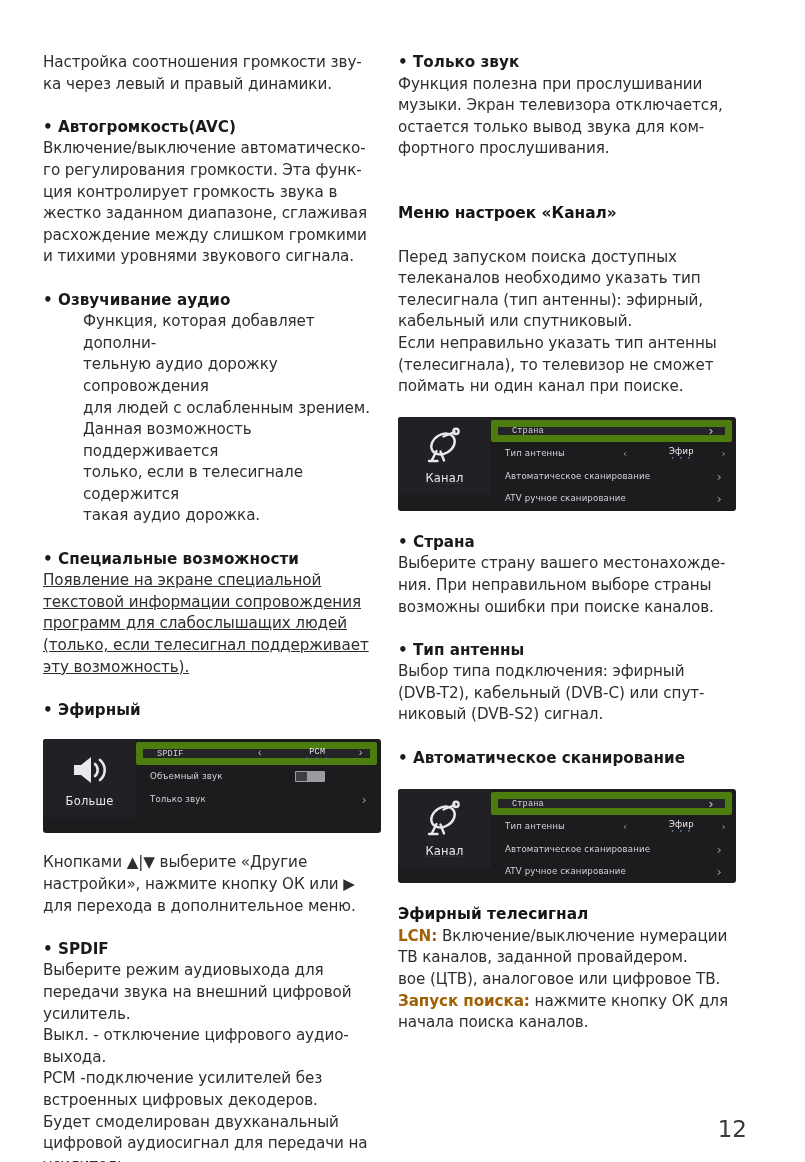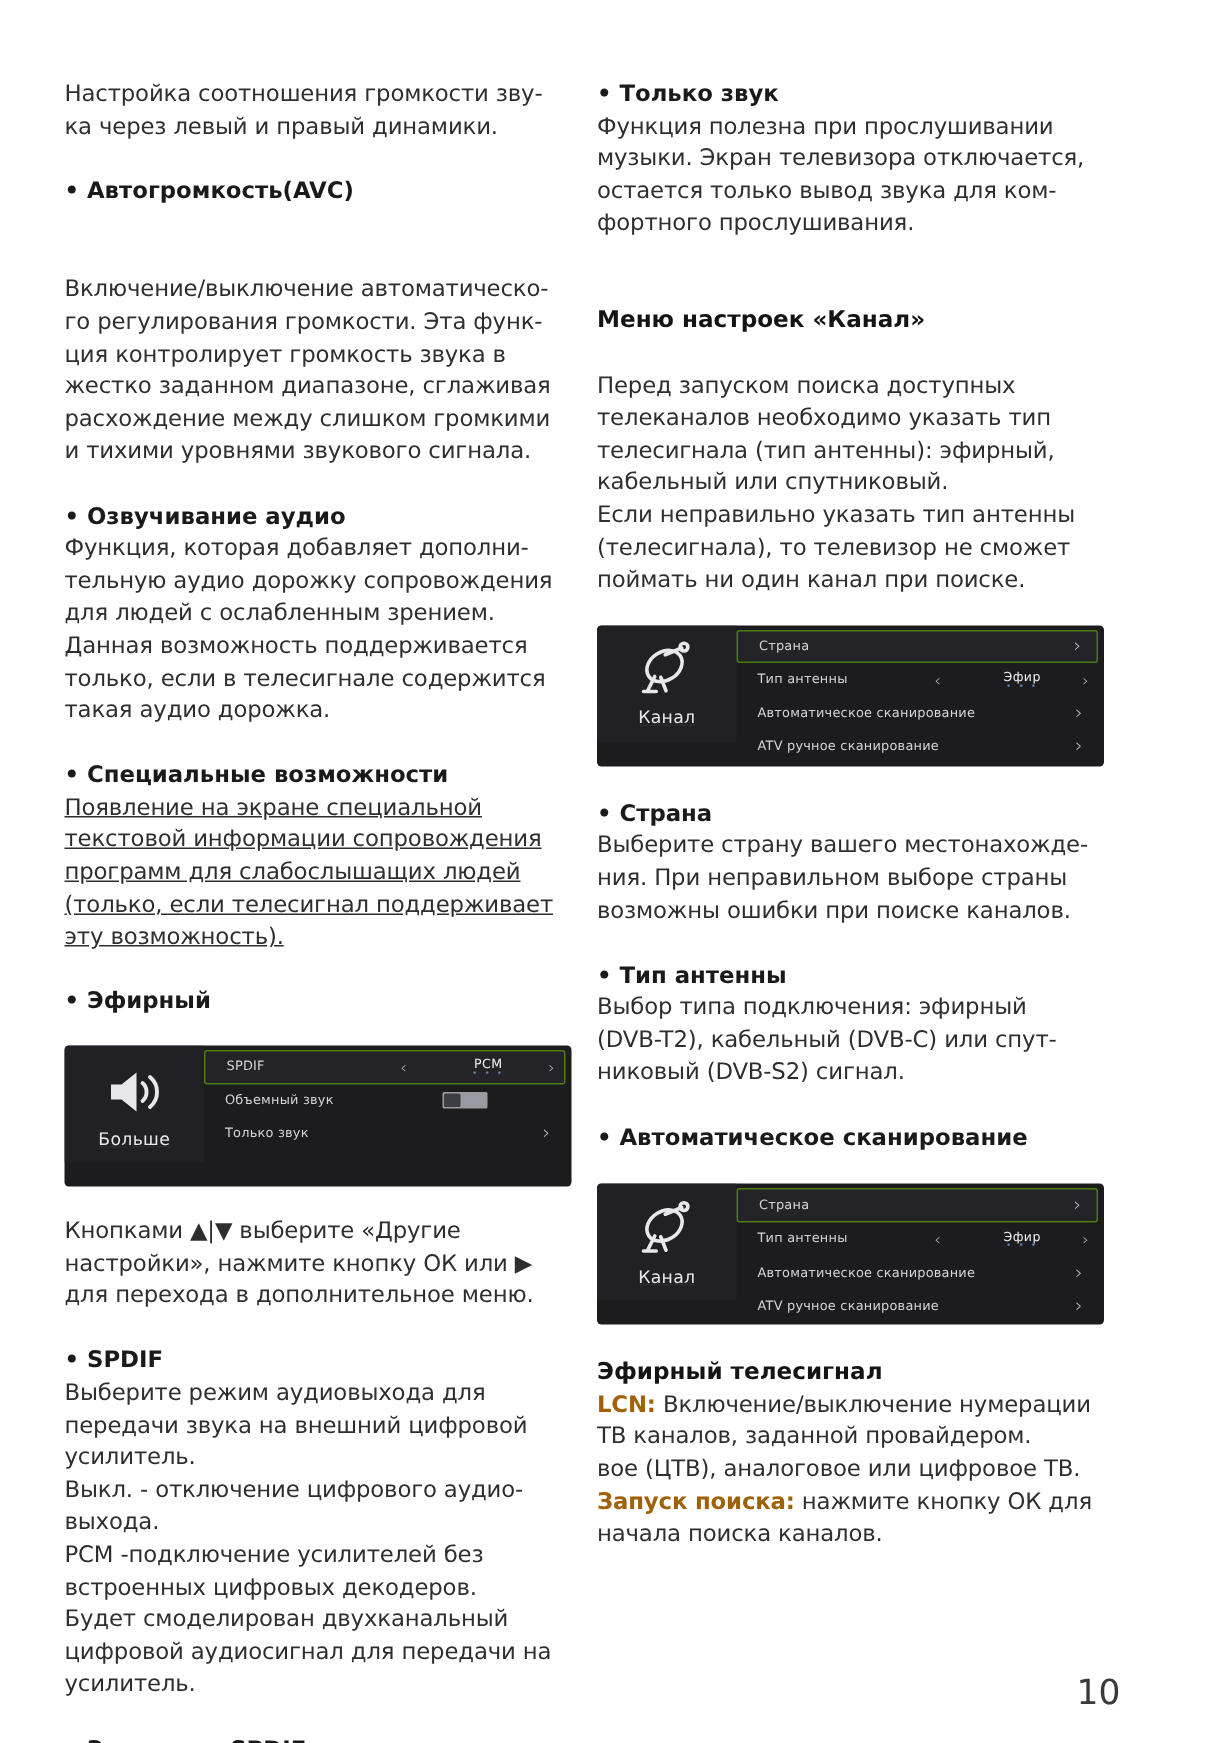--- a/index.html
+++ b/index.html
@@ -98,23 +98,24 @@
     position: relative;
     height: 22.5px;
     display: flex;
     align-items: center;
     padding: 0 6px 0 14px;
     color: #d3d3d8;
     font-size: 8.6px;
     letter-spacing: 0.15px;
   }
   .osd-row.is-selected {
-    border: 1px solid #4d7c0f;
+    border: 7px solid #4d7c0f;
     border-radius: 2px;
     background: #232328;
+    font-family: Liberation Mono, monospace;
   }
   .osd-row-label {
     flex: 0 0 auto;
     white-space: nowrap;
   }
   .osd-row-spacer { flex: 1 1 auto; }
   .osd-arrow {
     color: #b9b9c0;
     font-size: 11px;
     line-height: 1;
@@ -225,30 +226,30 @@
 
 <div class="page">
 
   <div class="col col-left">
 
     <p class="body" style="white-space: pre-line;">Настройка соотношения громкости зву-
 ка через левый и правый динамики.</p>
 
     <div class="spacer-lg"></div>
     <p class="bullet-hd">• Автогромкость(AVC)</p>
-    <p class="body" style="white-space: pre-line; margin-top: 44px;">Включение/выключение автоматическо-
+    <p class="body" style="white-space: pre-line;">Включение/выключение автоматическо-
 го регулирования громкости. Эта функ-
 ция контролирует громкость звука в
 жестко заданном диапазоне, сглаживая
 расхождение между слишком громкими
 и тихими уровнями звукового сигнала.</p>
 
     <div class="spacer-lg"></div>
     <p class="bullet-hd">• Озвучивание аудио</p>
-    <p class="body" style="white-space: pre-line;">Функция, которая добавляет дополни-
+    <p class="body" style="white-space: pre-line; margin-left: 40px;">Функция, которая добавляет дополни-
 тельную аудио дорожку сопровождения
 для людей с ослабленным зрением.
 Данная возможность поддерживается
 только, если в телесигнале содержится
 такая аудио дорожка.</p>
 
     <div class="spacer-lg"></div>
     <p class="bullet-hd">• Специальные возможности</p>
     <p class="body" style="white-space: pre-line; text-decoration: underline;">Появление на экране специальной
 текстовой информации сопровождения
@@ -465,15 +466,15 @@
     <div>
       <p class="body"><span class="hd">LCN:</span><span> Включение/выключение нумерации</span></p>
       <p class="body"><span class="hd"></span><span>ТВ каналов, заданной провайдером.</span></p>
       <p class="body"><span class="hd"></span><span>вое (ЦТВ), аналоговое или цифровое ТВ.</span></p>
       <p class="body"><span class="hd">Запуск поиска:</span><span> нажмите кнопку ОК для</span></p>
       <p class="body"><span class="hd"></span><span>начала поиска каналов.</span></p>
     </div>
 
   </div>
 
-  <div class="page-number">10</div>
+  <div class="page-number">12</div>
 
 </div>
 
 </body></html>

